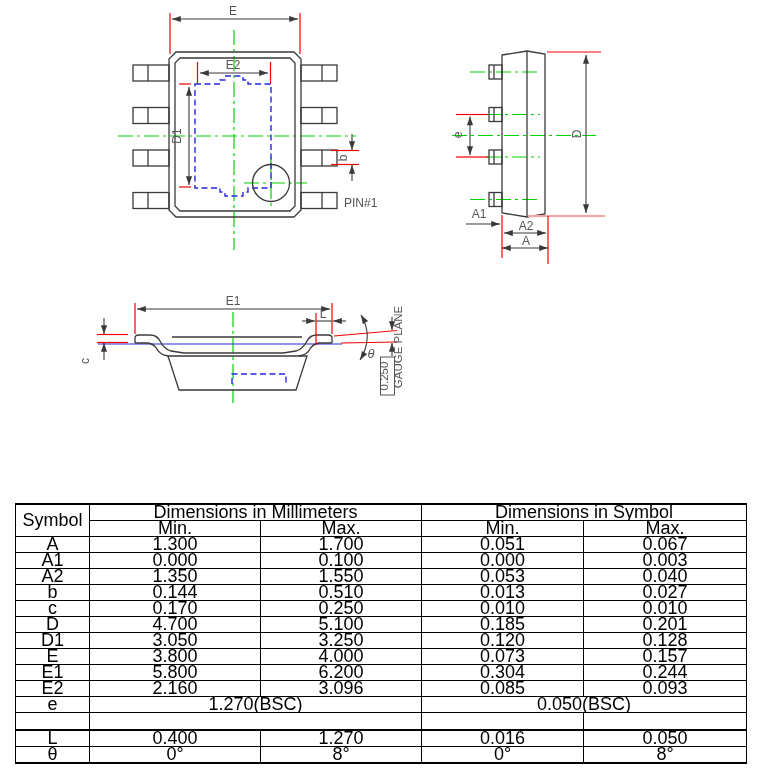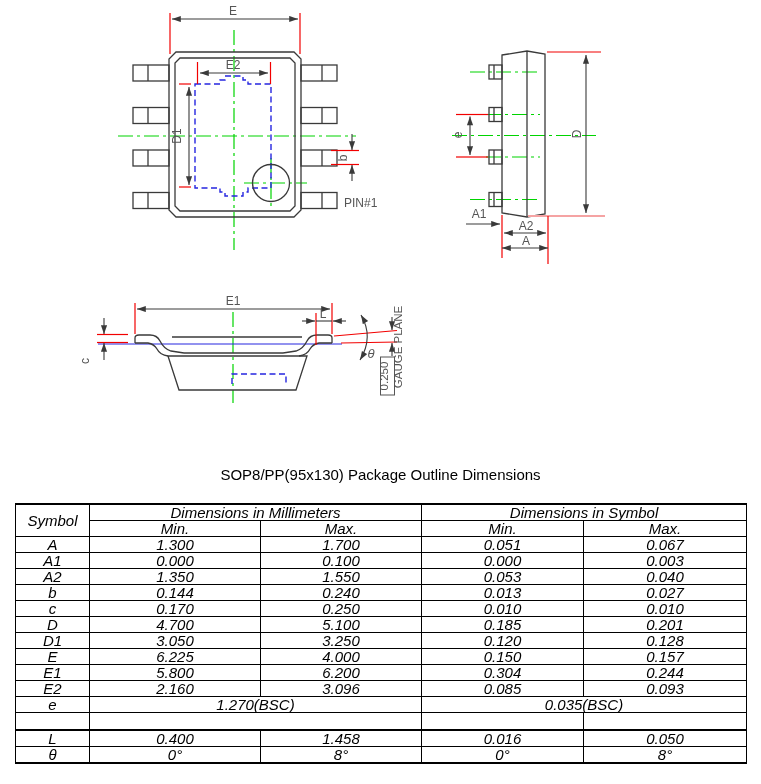--- a/index.html
+++ b/index.html
@@ -14,22 +14,22 @@
   .grn{stroke:#00d400;fill:none;stroke-width:1.2px;stroke-dasharray:15 4 3 4;}
   .blu{stroke:#2626e0;fill:none;stroke-width:1.4px;stroke-dasharray:6 3.5;}
   .blusolid{stroke:#2626e0;fill:none;stroke-width:1.2px;}
   .boxed{stroke:#555;fill:none;stroke-width:1px;}
   .small{font-size:11.5px;}
   .theta{font-style:italic;font-size:13px;}
 
   .title{position:absolute;left:0;top:466px;width:761px;text-align:center;
          font-size:15px;color:#000;}
   table.dims{position:absolute;left:15px;top:503px;width:731px;border-collapse:collapse;
-         table-layout:fixed;font-size:15px;color:#000;
-         border:1px solid #000;border-top:2px solid #000;border-bottom:2px solid #000;font-style:italic;}
+         table-layout:fixed;font-size:18px;color:#000;
+         border:1px solid #000;border-top:2px solid #000;border-bottom:2px solid #000;}
   table.dims td{border:1px solid #000;text-align:center;vertical-align:middle;
          height:15px;padding:0;line-height:15px;overflow:hidden;}
   tr.empty td{height:16px;border-bottom:2px solid #000;}
 </style>
 </head>
 <body>
 
 <div class="canvas">
 
   <svg width="761" height="462" viewBox="0 0 761 462">
@@ -203,21 +203,20 @@
         <text class="theta" x="371" y="358" text-anchor="middle">θ</text>
         <line class="dim" x1="392" y1="317" x2="392" y2="330" marker-end="url(#ah)"></line>
         <line class="dim" x1="392" y1="356" x2="392" y2="343" marker-end="url(#ah)"></line>
         <rect class="boxed" x="380.5" y="357" width="14" height="38"></rect>
         <text class="small" x="387.5" y="376" text-anchor="middle" transform="rotate(-90 387.5 376)">0.250</text>
         <text class="small" x="402" y="347" text-anchor="middle" transform="rotate(-90 402 347)">GAUGE PLANE</text>
       </g>
     </g>
   </svg>
 
-  <div class="title">SOP8/PP(95x130) Package Outline Dimensions</div>
 
   <table class="dims">
     <colgroup>
       <col style="width:74px">
         <col style="width:171px">
         <col style="width:161px">
       <col style="width:162px">
         <col style="width:163px">
     </colgroup>
     <tbody>
@@ -249,21 +248,21 @@
       <tr>
         <td>A2</td>
         <td>1.350</td>
         <td>1.550</td>
         <td>0.053</td>
         <td>0.040</td>
       </tr>
       <tr>
         <td>b</td>
         <td>0.144</td>
-        <td>0.240</td>
+        <td>0.510</td>
         <td>0.013</td>
         <td>0.027</td>
       </tr>
       <tr>
         <td>c</td>
         <td>0.170</td>
         <td>0.250</td>
         <td>0.010</td>
         <td>0.010</td>
       </tr>
@@ -276,54 +275,54 @@
       </tr>
       <tr>
         <td>D1</td>
         <td>3.050</td>
         <td>3.250</td>
         <td>0.120</td>
         <td>0.128</td>
       </tr>
       <tr>
         <td>E</td>
-        <td>6.225</td>
+        <td>3.800</td>
         <td>4.000</td>
-        <td>0.150</td>
+        <td>0.073</td>
         <td>0.157</td>
       </tr>
       <tr>
         <td>E1</td>
         <td>5.800</td>
         <td>6.200</td>
         <td>0.304</td>
         <td>0.244</td>
       </tr>
       <tr>
         <td>E2</td>
         <td>2.160</td>
         <td>3.096</td>
         <td>0.085</td>
         <td>0.093</td>
       </tr>
       <tr>
         <td>e</td>
         <td colspan="2">1.270(BSC)</td>
-        <td colspan="2">0.035(BSC)</td>
+        <td colspan="2">0.050(BSC)</td>
       </tr>
       <tr class="empty">
         <td></td>
         <td colspan="2"></td>
         <td></td>
         <td></td>
       </tr>
       <tr>
         <td>L</td>
         <td>0.400</td>
-        <td>1.458</td>
+        <td>1.270</td>
         <td>0.016</td>
         <td>0.050</td>
       </tr>
       <tr>
         <td>θ</td>
         <td>0°</td>
         <td>8°</td>
         <td>0°</td>
         <td>8°</td>
       </tr>

